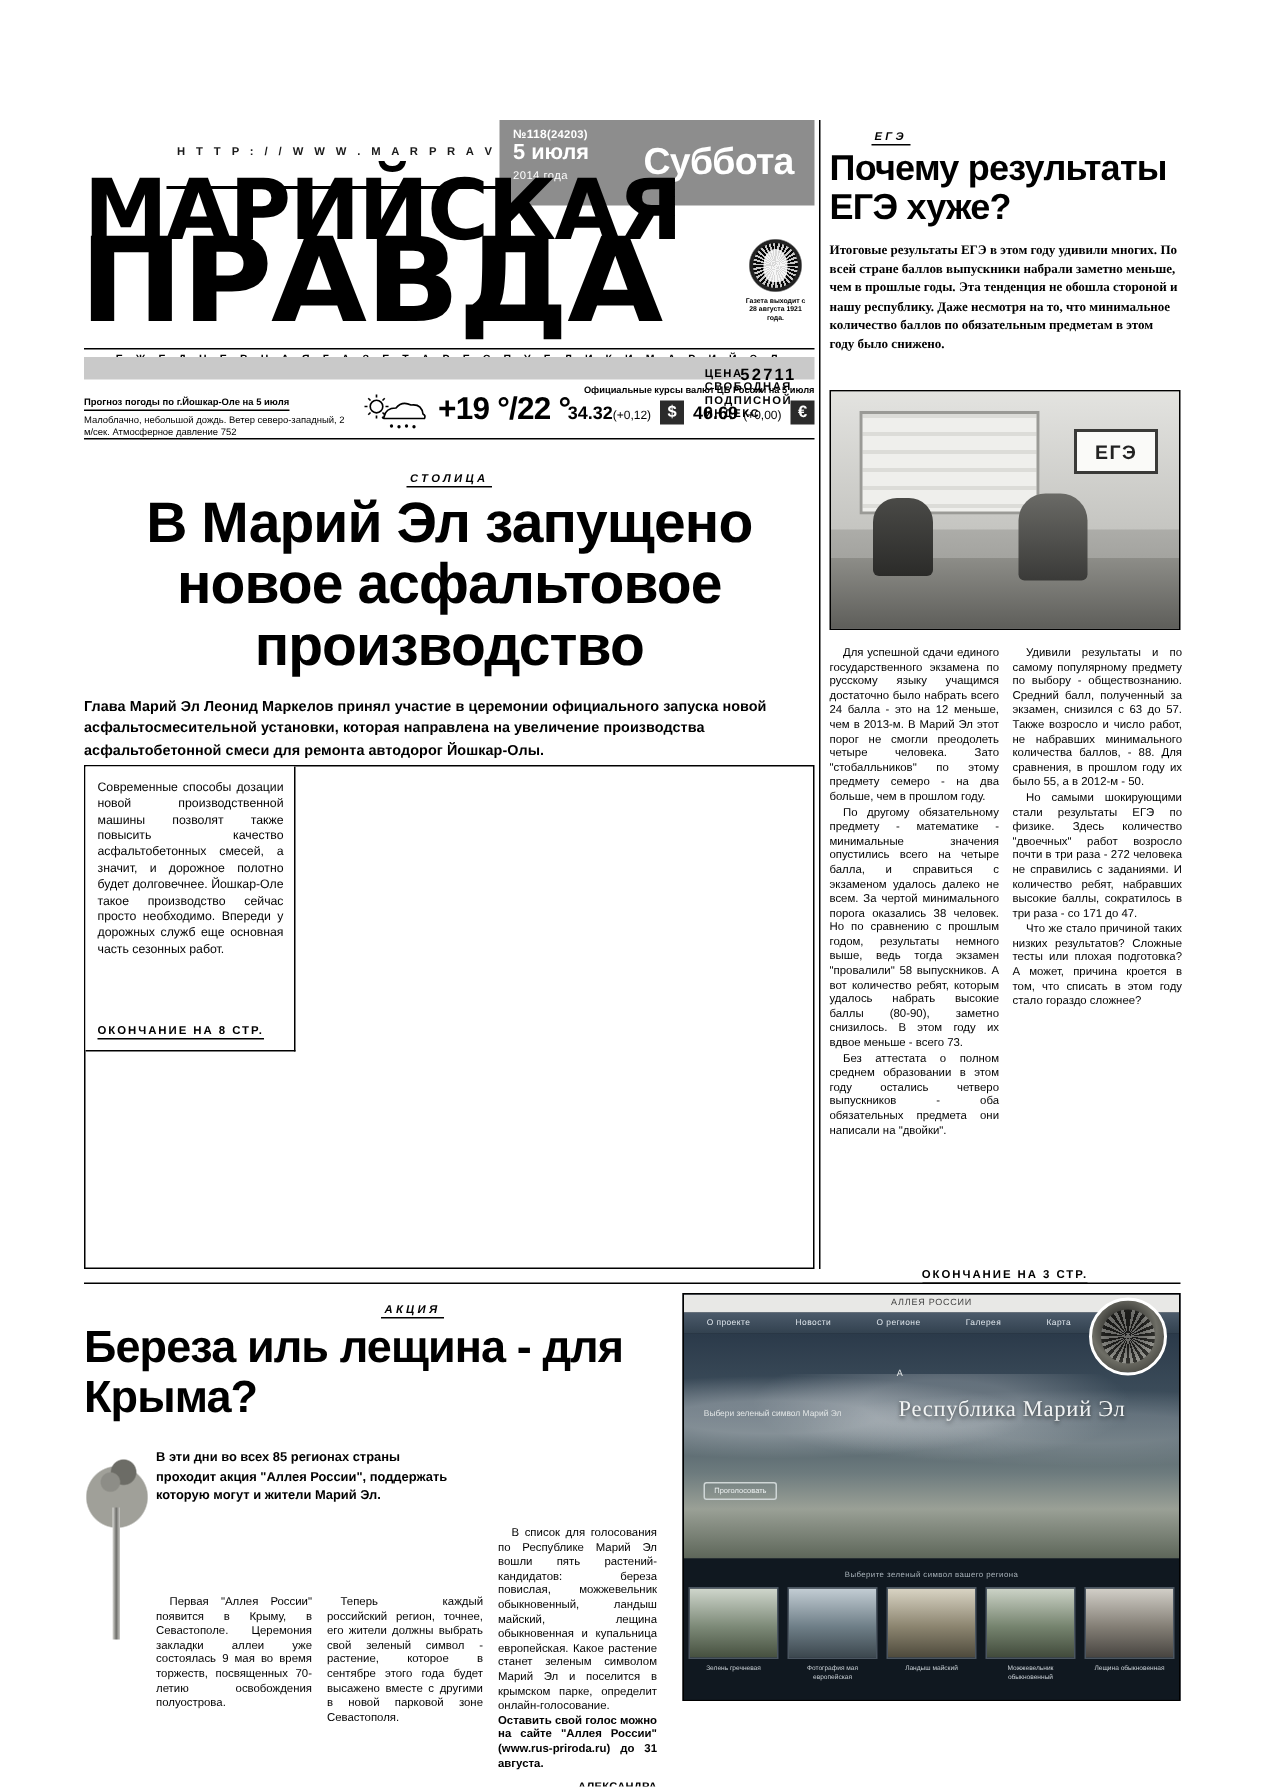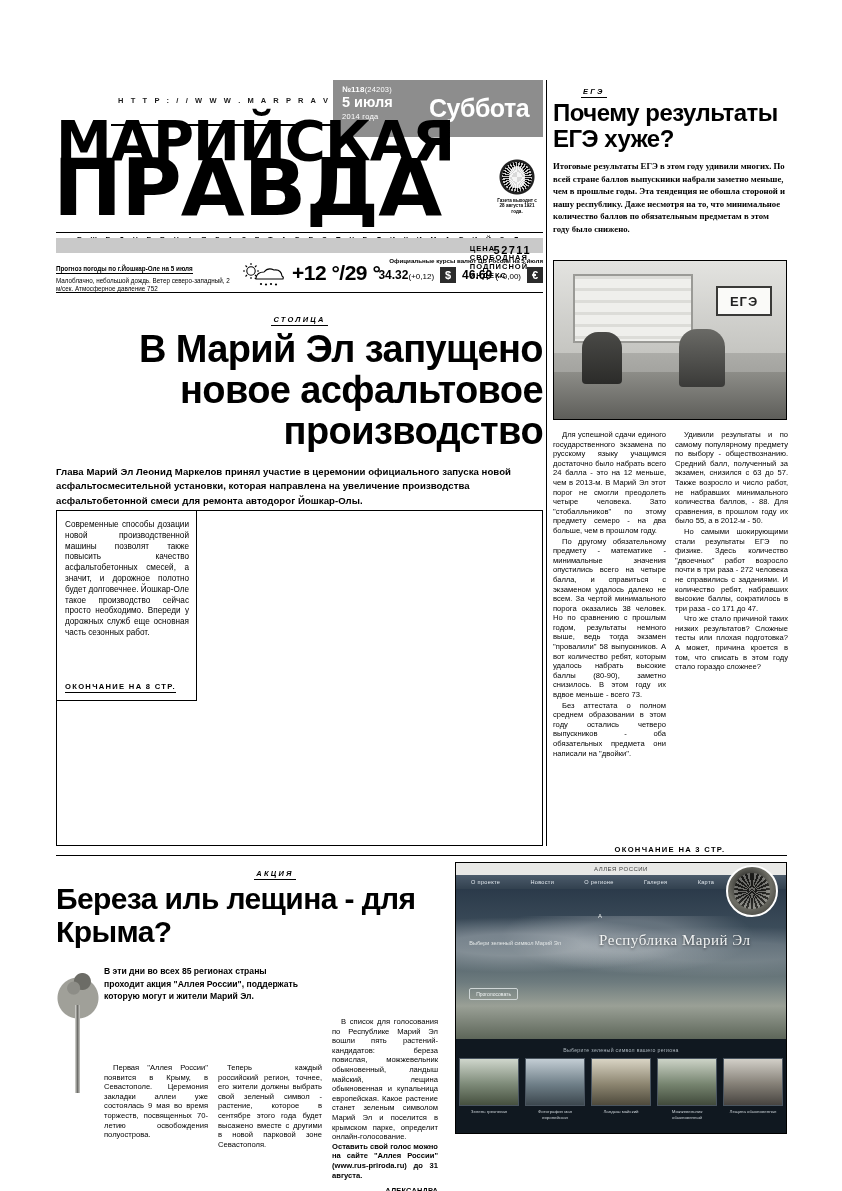--- a/index.html
+++ b/index.html
@@ -20,21 +20,21 @@
     font-size: 7.5px; font-weight: bold; letter-spacing: 2.6px;
     color: #1a1a1a;
   }
   .mh-datebox {
     position: absolute; right: 0; top: 0; width: 210px; height: 57px;
     background: #8d8d8d; color: #fff;
     display: flex; align-items: flex-start;
   }
   .mh-dateleft { padding: 5px 0 0 9px; width: 92px; }
   .mh-num { font-size: 8px; font-weight: bold; letter-spacing: .2px; }
-  .mh-num .paren { font-weight: normal; font-size: 7.5px; text-align: center; }
+  .mh-num .paren { font-weight: bold; font-size: 7.5px; text-align: center; }
   .mh-bigdate { font-size: 14.5px; font-weight: bold; line-height: 15px; margin-top: 1px; }
   .mh-year { font-size: 7.5px; margin-top: 2px; letter-spacing: .3px; }
   .mh-weekday {
     font-size: 25px; font-weight: bold; line-height: 56px;
     letter-spacing: -.5px; padding-left: 4px;
   }
   .mh-rule { position: absolute; left: 55px; top: 44px; width: 290px; height: 2px; background: #000; }
 
   .mh-title1 {
     position: absolute; left: 0; top: 40px;
@@ -114,21 +114,21 @@
 
   
   .col-left { position: absolute; left: 56px; top: 298px; width: 487px; margin-top: 10px; }
   .kicker {
     font-size: 7.5px; font-weight: bold; font-style: italic; letter-spacing: 2.2px;
     border-bottom: 1.6px solid #000; display: inline-block; padding: 0 2px 1px 2px;
   }
   .kicker-wrap { text-align: center; }
   .headline-main {
     font-size: 38px; font-weight: bold; line-height: 41px;
-    letter-spacing: -.6px; margin-top: 3px; text-align: right;
+    letter-spacing: -.6px; margin-top: 3px; text-align: center;
     font-family: "Liberation Sans", sans-serif;
   }
   .lead {
     font-size: 9.6px; font-weight: bold; line-height: 14.4px;
     margin-top: 13px; letter-spacing: .05px;
   }
 
   .photo-block {
     position: absolute; left: 56px; top: 510px; width: 487px; height: 336px;
     border: 1px solid #000; background: #fff;
@@ -401,21 +401,21 @@
         </g>
         <path d="M14 17 q1-6 8-6 q4-5 10-2 q7-1 8 6 q2 1 1 3 H14 q-2-1 0-1z" fill="#fff" stroke="#000" stroke-width="1.1"></path>
         <g fill="#000">
             <circle cx="19" cy="23" r="1.1"></circle>
             <circle cx="24" cy="23.5" r="1.1"></circle>
             <circle cx="29" cy="23" r="1.1"></circle>
             <circle cx="34" cy="23.5" r="1.1"></circle>
           </g>
       </svg>
     </div>
-    <div class="w-temp">+12 °/29 °</div>
+    <div class="w-temp">+19 °/22 °</div>
     <div class="w-right">
       <div class="w-curtitle">Официальные курсы валют ЦБ России на 5 июля</div>
       <div class="w-rates">
         <div class="rate-val">
           <span>34.32</span><span class="delta">(+0,12)</span>
         </div>
         <div class="rate-box">$</div>
         <div class="rate-val">
           <span>46.69</span> <span class="delta">(+0,00)</span>
         </div>

